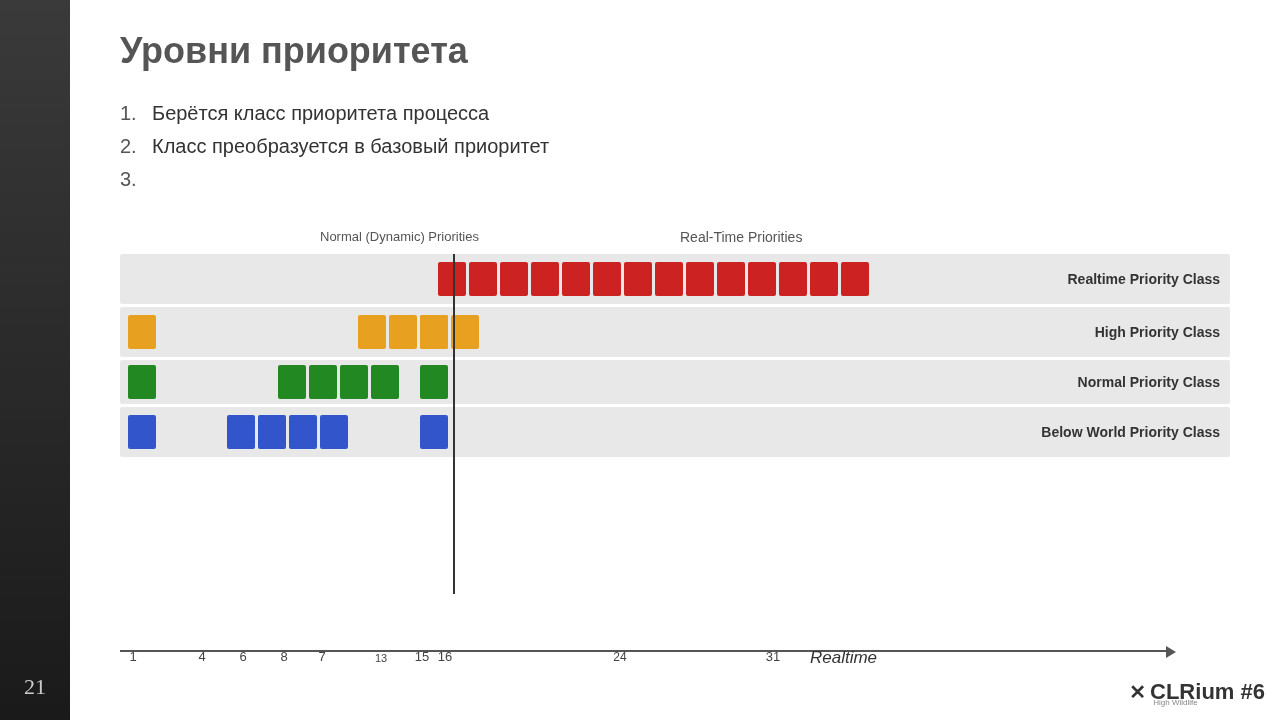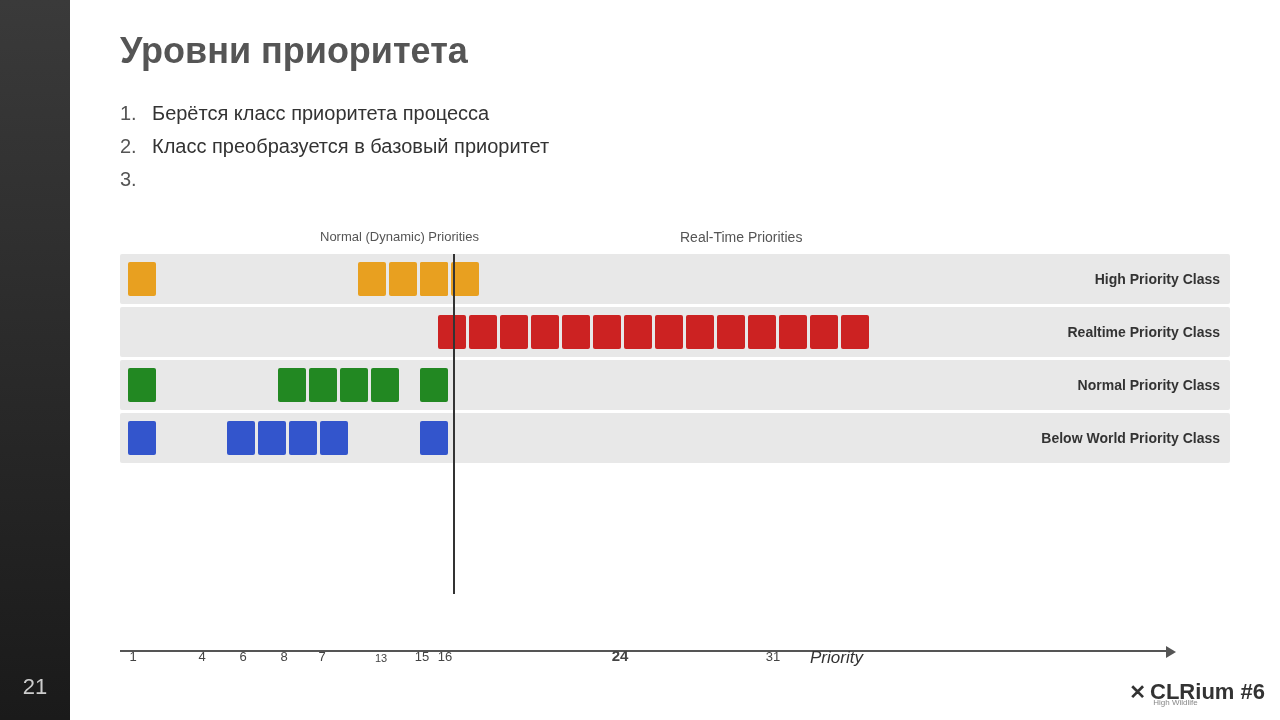--- a/index.html
+++ b/index.html
@@ -21,20 +21,21 @@
       display: flex;
       flex-direction: column;
       align-items: center;
       justify-content: flex-end;
       padding-bottom: 20px;
     }
     .slide-number {
       color: #ccc;
       font-size: 22px;
       font-weight: 300;
+      font-family: Liberation Serif, serif;
     }
 
     
     .main {
       flex: 1;
       padding: 30px 50px 20px 50px;
       display: flex;
       flex-direction: column;
     }
 
@@ -169,59 +170,59 @@
     </ul>
 
   <div class="chart-container">
 
     <span class="label-normal">Normal (Dynamic) Priorities</span>
     <span class="label-realtime">Real-Time Priorities</span>
 
     <div class="chart">
 
       <div class="chart-row" style="height:50px;">
+        <span class="row-label" style="font-weight:700;">Realtime Priority Class</span>
+
+        <div class="boxes" style="left: 318px;">
+          <div class="box" style="background:#cc2222;"></div>
+          <div class="box" style="background:#cc2222;"></div>
+          <div class="box" style="background:#cc2222;"></div>
+          <div class="box" style="background:#cc2222;"></div>
+          <div class="box" style="background:#cc2222;"></div>
+          <div class="box" style="background:#cc2222;"></div>
+          <div class="box" style="background:#cc2222;"></div>
+          <div class="box" style="background:#cc2222;"></div>
+          <div class="box" style="background:#cc2222;"></div>
+          <div class="box" style="background:#cc2222;"></div>
+          <div class="box" style="background:#cc2222;"></div>
+          <div class="box" style="background:#cc2222;"></div>
+          <div class="box" style="background:#cc2222;"></div>
+          <div class="box" style="background:#cc2222;"></div>
+        </div>
+      </div>
+
+      <div class="chart-row" style="height:50px;">
         <span class="row-label">High Priority Class</span>
         <div class="boxes" style="left: 8px;">
           <div class="box" style="background:#e8a020;"></div>
         </div>
         <div class="boxes" style="left: 238px;">
           <div class="box" style="background:#e8a020;"></div>
           <div class="box" style="background:#e8a020;"></div>
           <div class="box" style="background:#e8a020;"></div>
           <div class="box" style="background:#e8a020;"></div>
         </div>
 
         <div class="boxes" style="left: 300px;">
           <div class="box" style="background:#e8a020;"></div>
         </div>
       </div>
 
-      <div class="chart-row" style="height:50px;">
-        <span class="row-label" style="font-weight:700;">Realtime Priority Class</span>
-
-        <div class="boxes" style="left: 318px;">
-          <div class="box" style="background:#cc2222;"></div>
-          <div class="box" style="background:#cc2222;"></div>
-          <div class="box" style="background:#cc2222;"></div>
-          <div class="box" style="background:#cc2222;"></div>
-          <div class="box" style="background:#cc2222;"></div>
-          <div class="box" style="background:#cc2222;"></div>
-          <div class="box" style="background:#cc2222;"></div>
-          <div class="box" style="background:#cc2222;"></div>
-          <div class="box" style="background:#cc2222;"></div>
-          <div class="box" style="background:#cc2222;"></div>
-          <div class="box" style="background:#cc2222;"></div>
-          <div class="box" style="background:#cc2222;"></div>
-          <div class="box" style="background:#cc2222;"></div>
-          <div class="box" style="background:#cc2222;"></div>
-        </div>
-      </div>
-
-
-      <div class="chart-row" style="height:50px;">
+
+      <div class="chart-row" style="height:44px;">
         <span class="row-label">Normal Priority Class</span>
         <div class="boxes" style="left: 8px;">
           <div class="box" style="background:#228822;"></div>
         </div>
         <div class="boxes" style="left: 158px;">
           <div class="box" style="background:#228822;"></div>
           <div class="box" style="background:#228822;"></div>
           <div class="box" style="background:#228822;"></div>
           <div class="box" style="background:#228822;"></div>
         </div>
@@ -258,25 +259,25 @@
       <div style="position: absolute; bottom: 4px; right: -6px; width:0; height:0; border-top:6px solid transparent; border-bottom:6px solid transparent; border-left:10px solid #555;"></div>
 
       <span style="position:absolute; bottom:-2px; left:13px; font-size:13px; color:#444; transform:translateX(-50%);">1</span>
       <span style="position:absolute; bottom:-2px; left:82px; font-size:13px; color:#444; transform:translateX(-50%);">4</span>
       <span style="position:absolute; bottom:-2px; left:123px; font-size:13px; color:#444; transform:translateX(-50%);">6</span>
       <span style="position:absolute; bottom:-2px; left:164px; font-size:13px; color:#444; transform:translateX(-50%);">8</span>
       <span style="position:absolute; bottom:-2px; left:202px; font-size:13px; color:#444; transform:translateX(-50%);">7</span>
       <span style="position:absolute; bottom:-2px; left:261px; font-size:11px; color:#444; transform:translateX(-50%);">13</span>
       <span style="position:absolute; bottom:-2px; left:302px; font-size:13px; color:#444; transform:translateX(-50%);">15</span>
       <span style="position:absolute; bottom:-2px; left:325px; font-size:13px; color:#444; transform:translateX(-50%);">16</span>
-      <span style="position:absolute; bottom:-2px; left:500px; font-size:15px; color:#444; transform:translateX(-50%);font-weight:bold;">24</span>
+      <span style="position:absolute; bottom:-2px; left:500px; font-size:12px; color:#444; transform:translateX(-50%);">24</span>
       <span style="position:absolute; bottom:-2px; left:653px; font-size:13px; color:#444; transform:translateX(-50%);">31</span>
     </div>
 
-    <span style="position:absolute; bottom: 32px; left: 690px; font-size:17px; color:#333; font-style:italic;">Priority</span>
+    <span style="position:absolute; bottom: 32px; left: 690px; font-size:17px; color:#333; font-style:italic;">Realtime</span>
 
   </div>
 </div>
 
 <div class="logo-area" style="position:fixed; bottom:15px; right:15px; display:flex; align-items:center; gap:4px;">
   <span style="font-size:20px; color:#333; font-weight:bold;">✕</span>
   <span style="font-size:22px; color:#333;"><b>CLR</b><span style="font-weight:700;">ium</span> <b>#6</b></span>
   <div style="position:absolute; bottom:-2px; left:24px; font-size:8px; color:#888; white-space:nowrap;">High Wildlife</div>
 </div>
 

